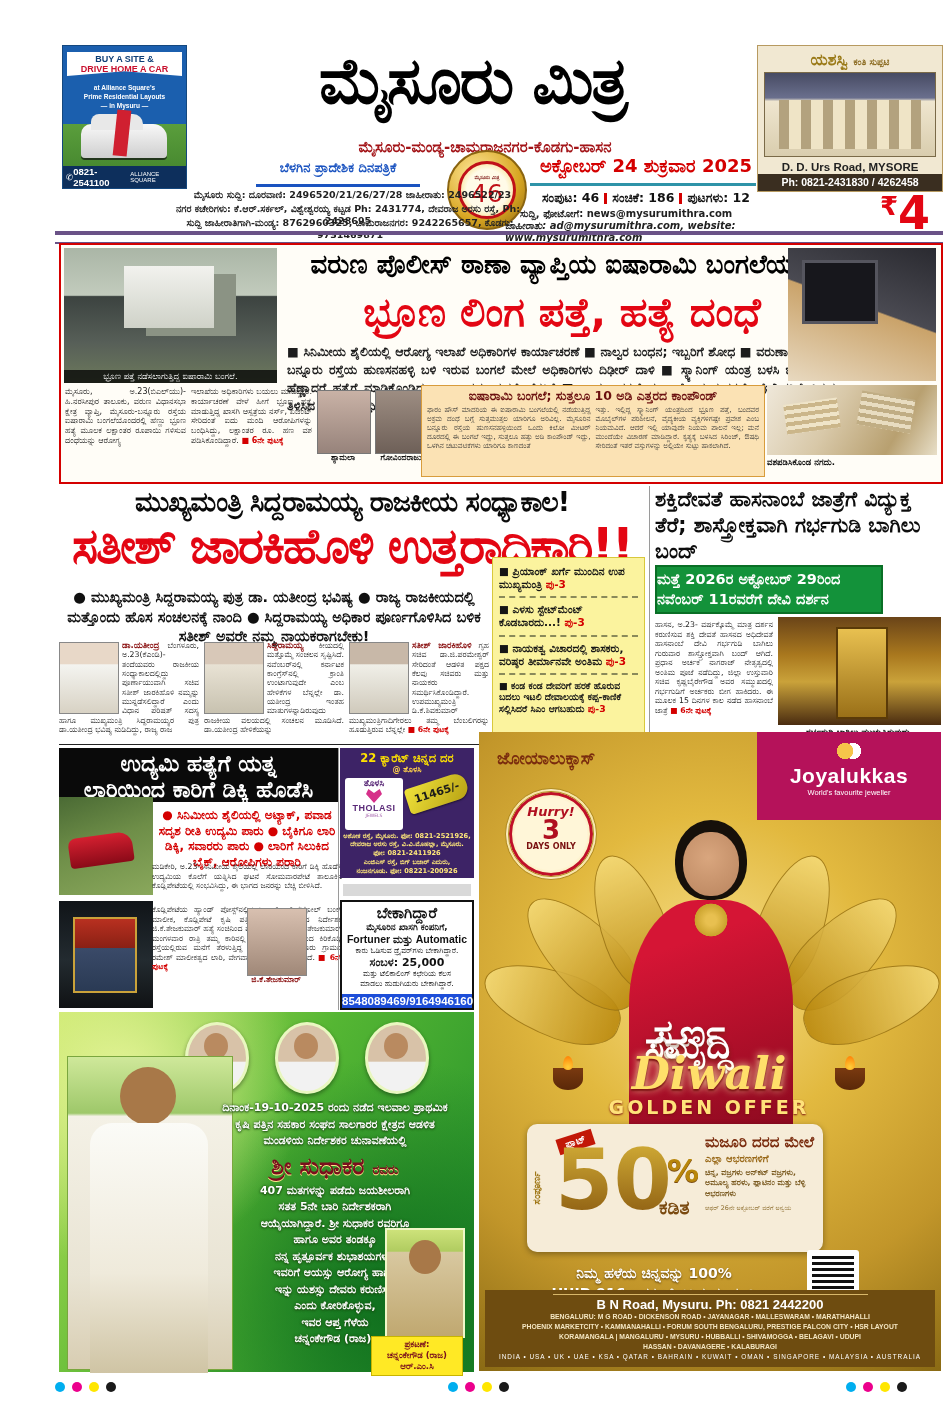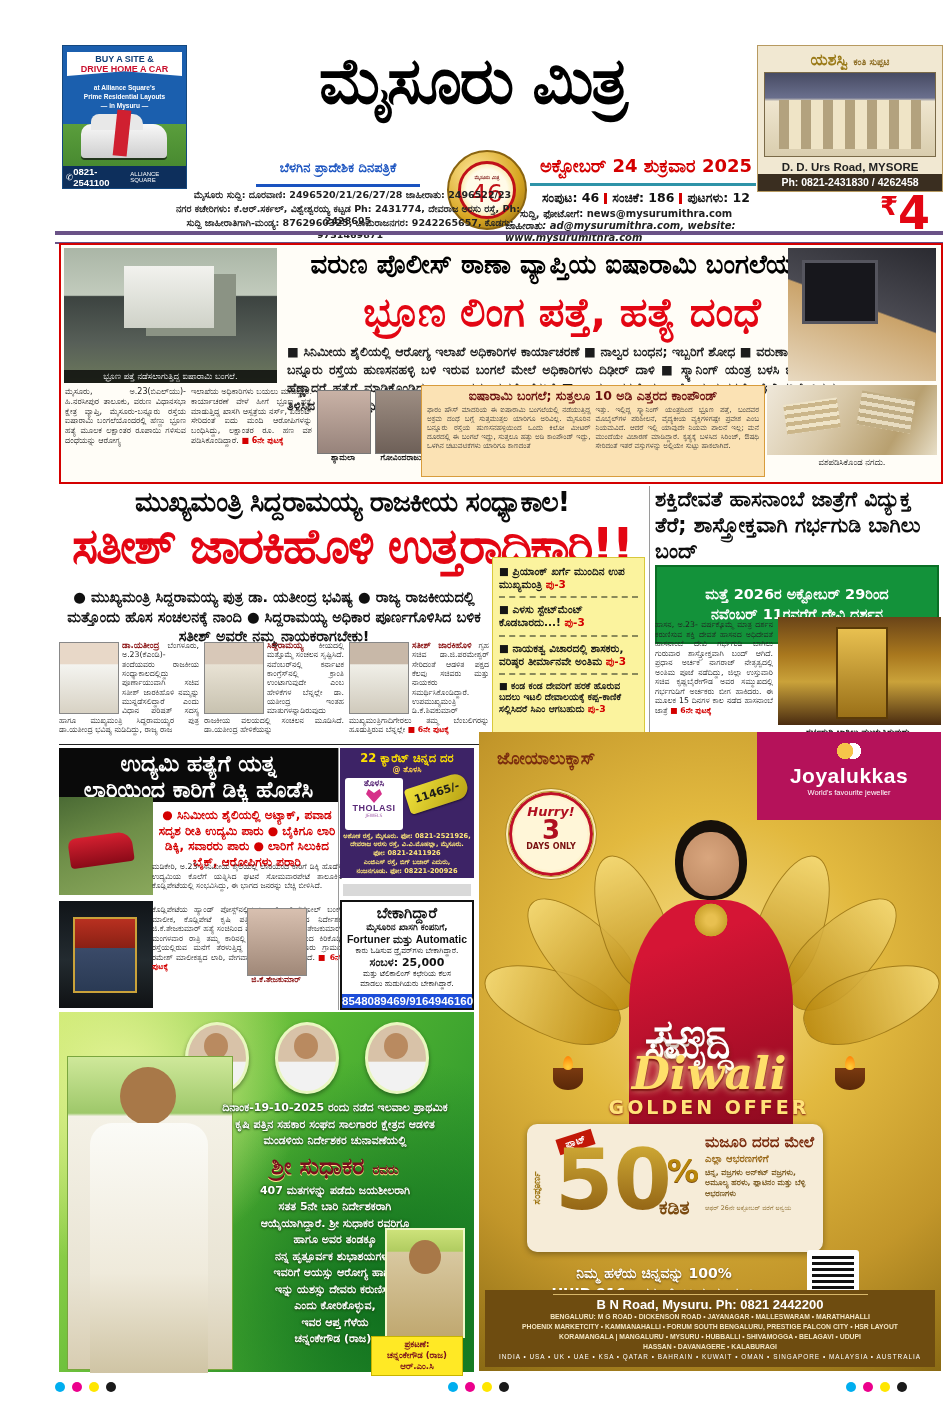--- a/index.html
+++ b/index.html
@@ -54,37 +54,37 @@
   .lead-kicker{left:222px;top:4px;width:558px;text-align:center;font-size:26px;font-weight:900;color:#000;}
   .lead-head{left:222px;top:44px;width:558px;text-align:center;font-size:40px;font-weight:900;color:#e30613;}
   .lead-bullets{left:226px;top:98px;width:552px;font-size:12.5px;font-weight:bold;color:#1c1c1c;line-height:1.45;text-align:justify;}
   .lead-col{top:142px;width:121px;height:88px;font-size:8px;line-height:1.22;text-align:justify;color:#222;overflow:hidden;}
   .mug{top:145px;width:52px;height:62px;background:linear-gradient(180deg,#b9aca2,#8d8279);border:1px solid #777;}
   .mug-cap{top:208px;width:52px;text-align:center;font-size:8px;font-weight:bold;color:#111;}
   .lead-orange{left:360px;top:140px;width:342px;height:90px;background:#fbe2b4;border:1px solid #d89c3c;}
   .lo-title{font-size:12.5px;font-weight:900;color:#6b1010;text-align:center;padding:2px 4px 1px;}
   .lo-cols{display:flex;gap:5px;padding:0 5px;}
   .lo-cols div{font-size:7.2px;line-height:1.25;text-align:justify;color:#333;width:50%;}
-  .cash-cap{left:706px;top:212px;width:170px;text-align:center;font-size:8.5px;font-weight:normal;color:#111;}
+  .cash-cap{left:706px;top:212px;width:170px;text-align:left;font-size:8.5px;font-weight:bold;color:#111;}
 
   
   .sec2-kicker{left:59px;top:486px;width:586px;text-align:center;font-size:27px;font-weight:900;color:#0a0a0a;letter-spacing:-1px;}
   .sec2-head{left:55px;top:518px;width:594px;text-align:center;font-size:49px;font-weight:900;color:#e30613;letter-spacing:-2px;}
   .sec2-bullets{left:62px;top:588px;width:424px;font-size:14.5px;font-weight:bold;color:#101010;line-height:1.35;text-align:center;}
   .dotblue{color:#1565c0;}
   .sec2-col{top:640px;width:140px;height:102px;font-size:7.8px;line-height:1.2;text-align:justify;color:#222;overflow:hidden;}
   .sec2-photo{width:58px;height:70px;float:left;margin:2px 3px 0 0;background:linear-gradient(180deg,#cdb8a4,#95857a);border:1px solid #888;}
   .sec2-cap{color:#8a1010;font-weight:bold;font-size:8.5px;}
   .ybox{left:492px;top:557px;width:153px;height:183px;background:#fbf39e;border:1px solid #d8c83c;padding:4px 6px;box-sizing:border-box;}
   .ybox-item{font-size:10.5px;font-weight:bold;color:#151515;line-height:1.25;padding:3px 0;}
   .ybox-item .pg{color:#d40000;}
   .ybox-sep{border-top:2px dashed #8a8a5a;margin:2px 0;}
   .vline{width:1px;background:#9a9a9a;}
   .has-head{left:655px;top:486px;width:286px;font-size:20.5px;font-weight:800;color:#0d0d0d;line-height:1.27;}
-  .has-green{left:655px;top:565px;width:284px;background:#13923a;border:2px solid #0a6f26;color:#fff;text-align:center;font-size:14.5px;font-weight:bold;line-height:1.35;padding:18px 0;box-sizing:border-box;}
+  .has-green{left:655px;top:565px;width:228px;background:#13923a;border:2px solid #0a6f26;color:#fff;font-size:14.5px;font-weight:bold;line-height:1.35;padding:3px 0;box-sizing:border-box;}
   .has-body{left:655px;top:620px;width:118px;height:112px;font-size:7.8px;line-height:1.22;text-align:justify;color:#222;overflow:hidden;}
   .has-cap{left:778px;top:727px;width:163px;font-size:8.6px;font-weight:bold;color:#111;text-align:center;}
   .jump{color:#d40000;font-weight:bold;}
 
   
   .lorry-head{left:59px;top:748px;width:279px;height:54px;background:#0a0a0a;color:#fff;text-align:center;font-size:22px;font-weight:900;line-height:1.2;padding-top:3px;box-sizing:border-box;}
   .lorry-bullets{left:152px;top:808px;width:190px;font-size:12px;font-weight:bold;color:#d40000;line-height:1.3;text-align:center;}
   .lorry-body1{left:152px;top:862px;width:190px;font-size:7.8px;line-height:1.22;text-align:justify;color:#222;}
   .lorry-body2{left:152px;top:905px;width:190px;height:103px;font-size:7.8px;line-height:1.22;text-align:justify;color:#222;overflow:hidden;}
   .lorry-mug{left:247px;top:908px;width:58px;height:66px;background:linear-gradient(180deg,#d8c0b0,#a08878);border:1px solid #888;position:absolute;}
@@ -199,20 +199,21 @@
     </div>
     <div class="alli-car"></div>
     <div class="alli-strip">
       <span>✆</span>
       <span class="b" style="font-size:9.5px;">0821-2541100</span>
       <span style="font-size:6px;">ALLIANCE SQUARE</span>
     </div>
   </div>
 
   <div class="abs masthead-title">ಮೈಸೂರು ಮಿತ್ರ</div>
+  <div class="abs regions">ಮೈಸೂರು-ಮಂಡ್ಯ-ಚಾಮರಾಜನಗರ-ಕೊಡಗು-ಹಾಸನ</div>
   <div class="abs tagline">ಬೆಳಗಿನ ಪ್ರಾದೇಶಿಕ ದಿನಪತ್ರಿಕೆ</div>
   <div class="abs tag-rule"></div>
   <div class="abs date-rule"></div>
 
   <div class="abs badge46">
     <div class="inner">
       <span class="tiny">ಮೈಸೂರು ಮಿತ್ರ</span>
       <span class="num">46</span>
     </div>
   </div>

